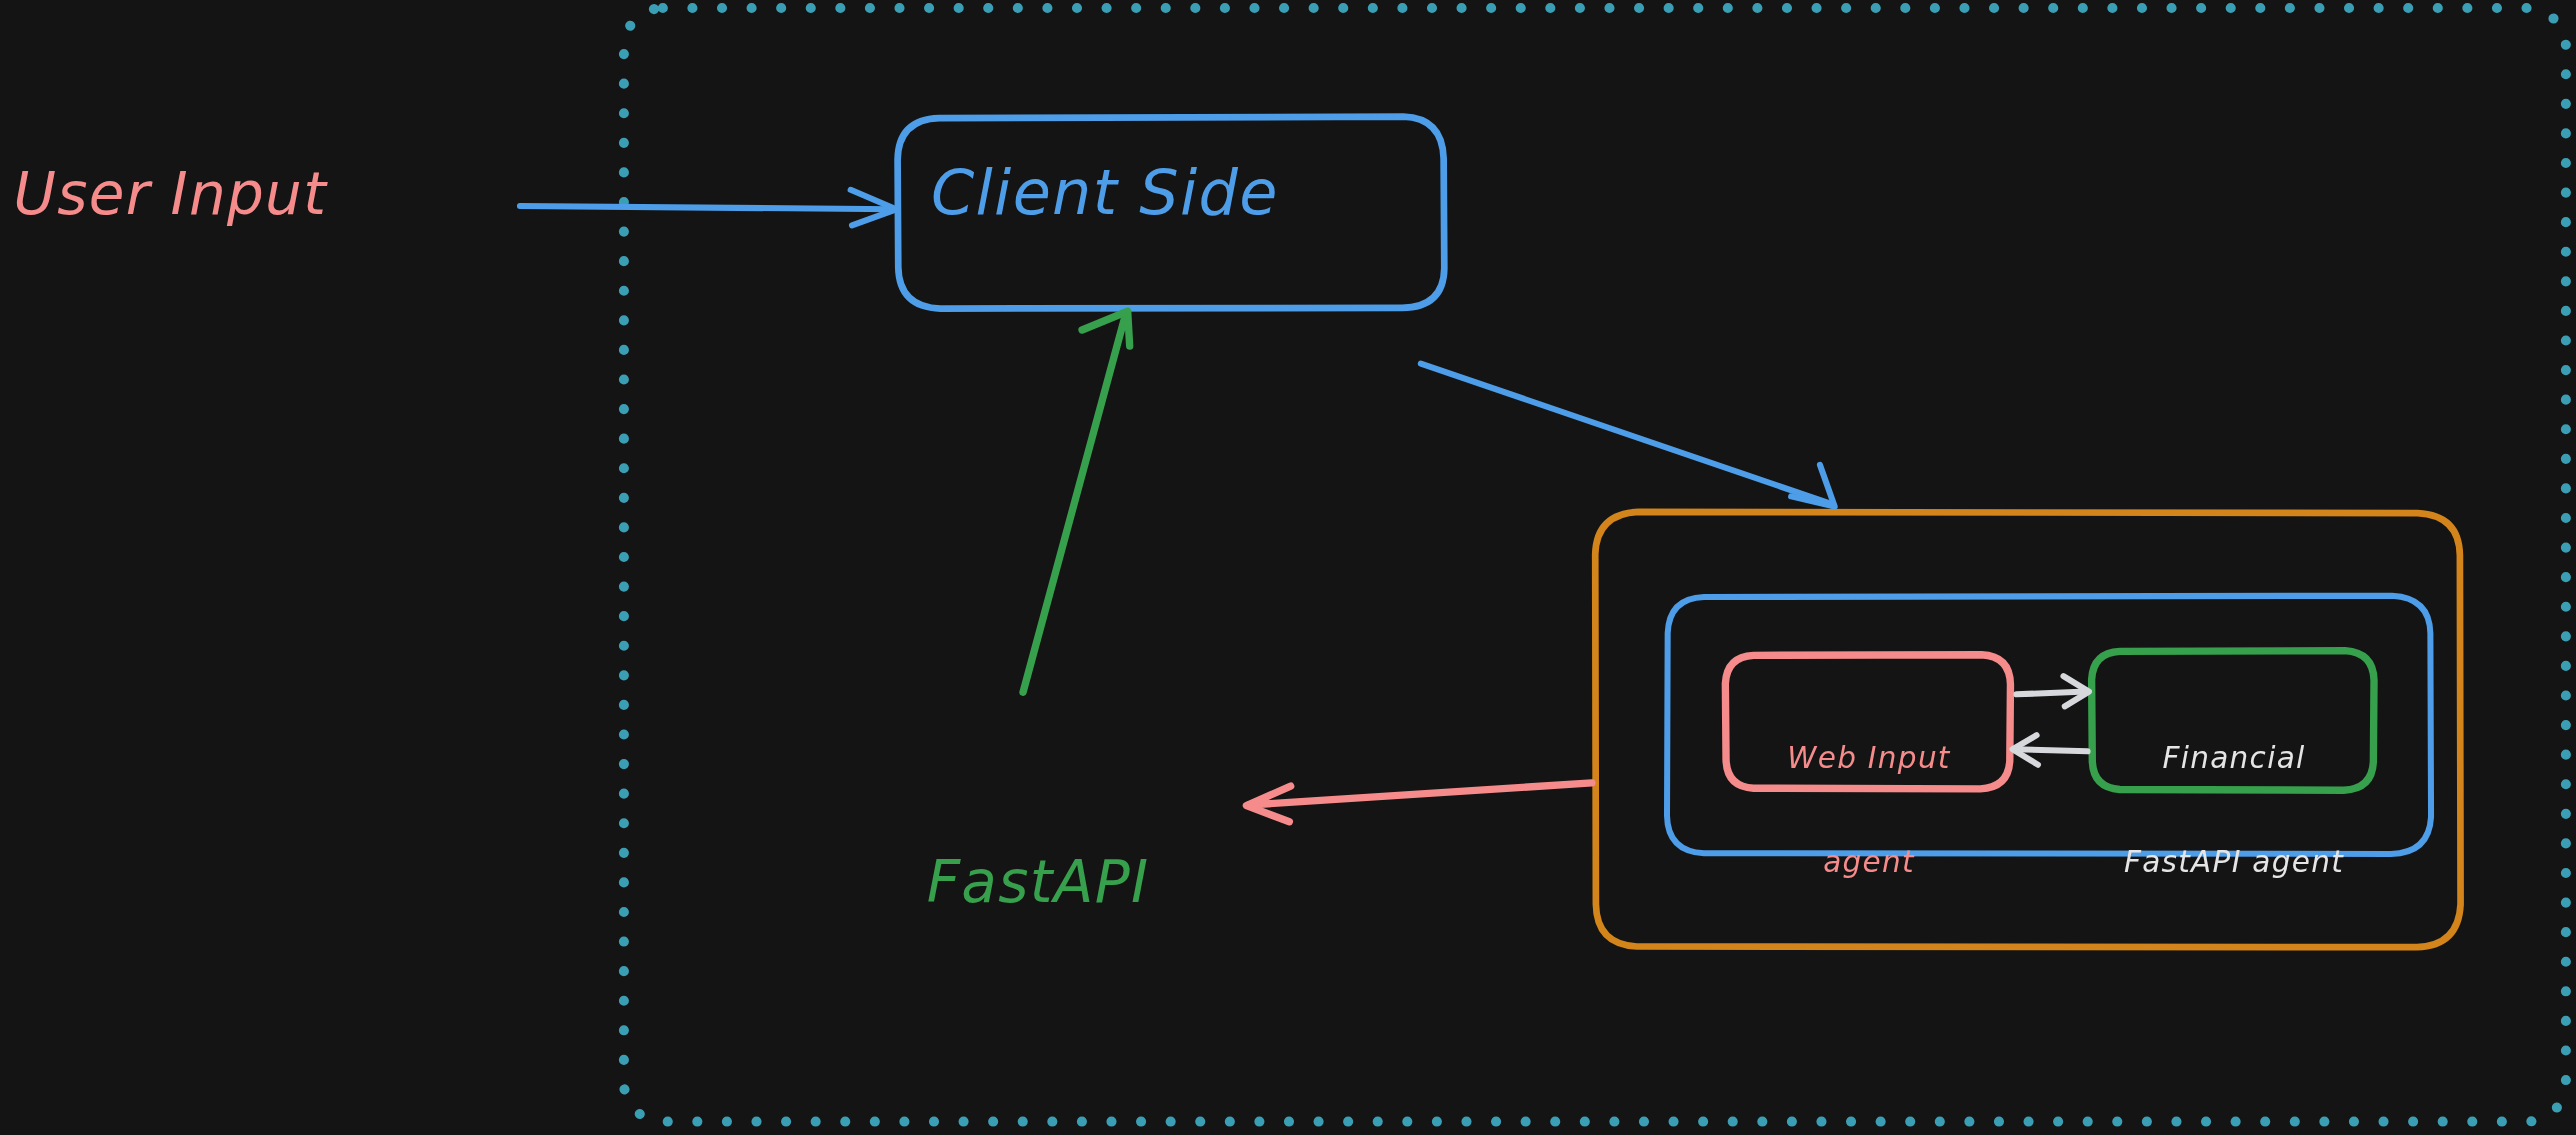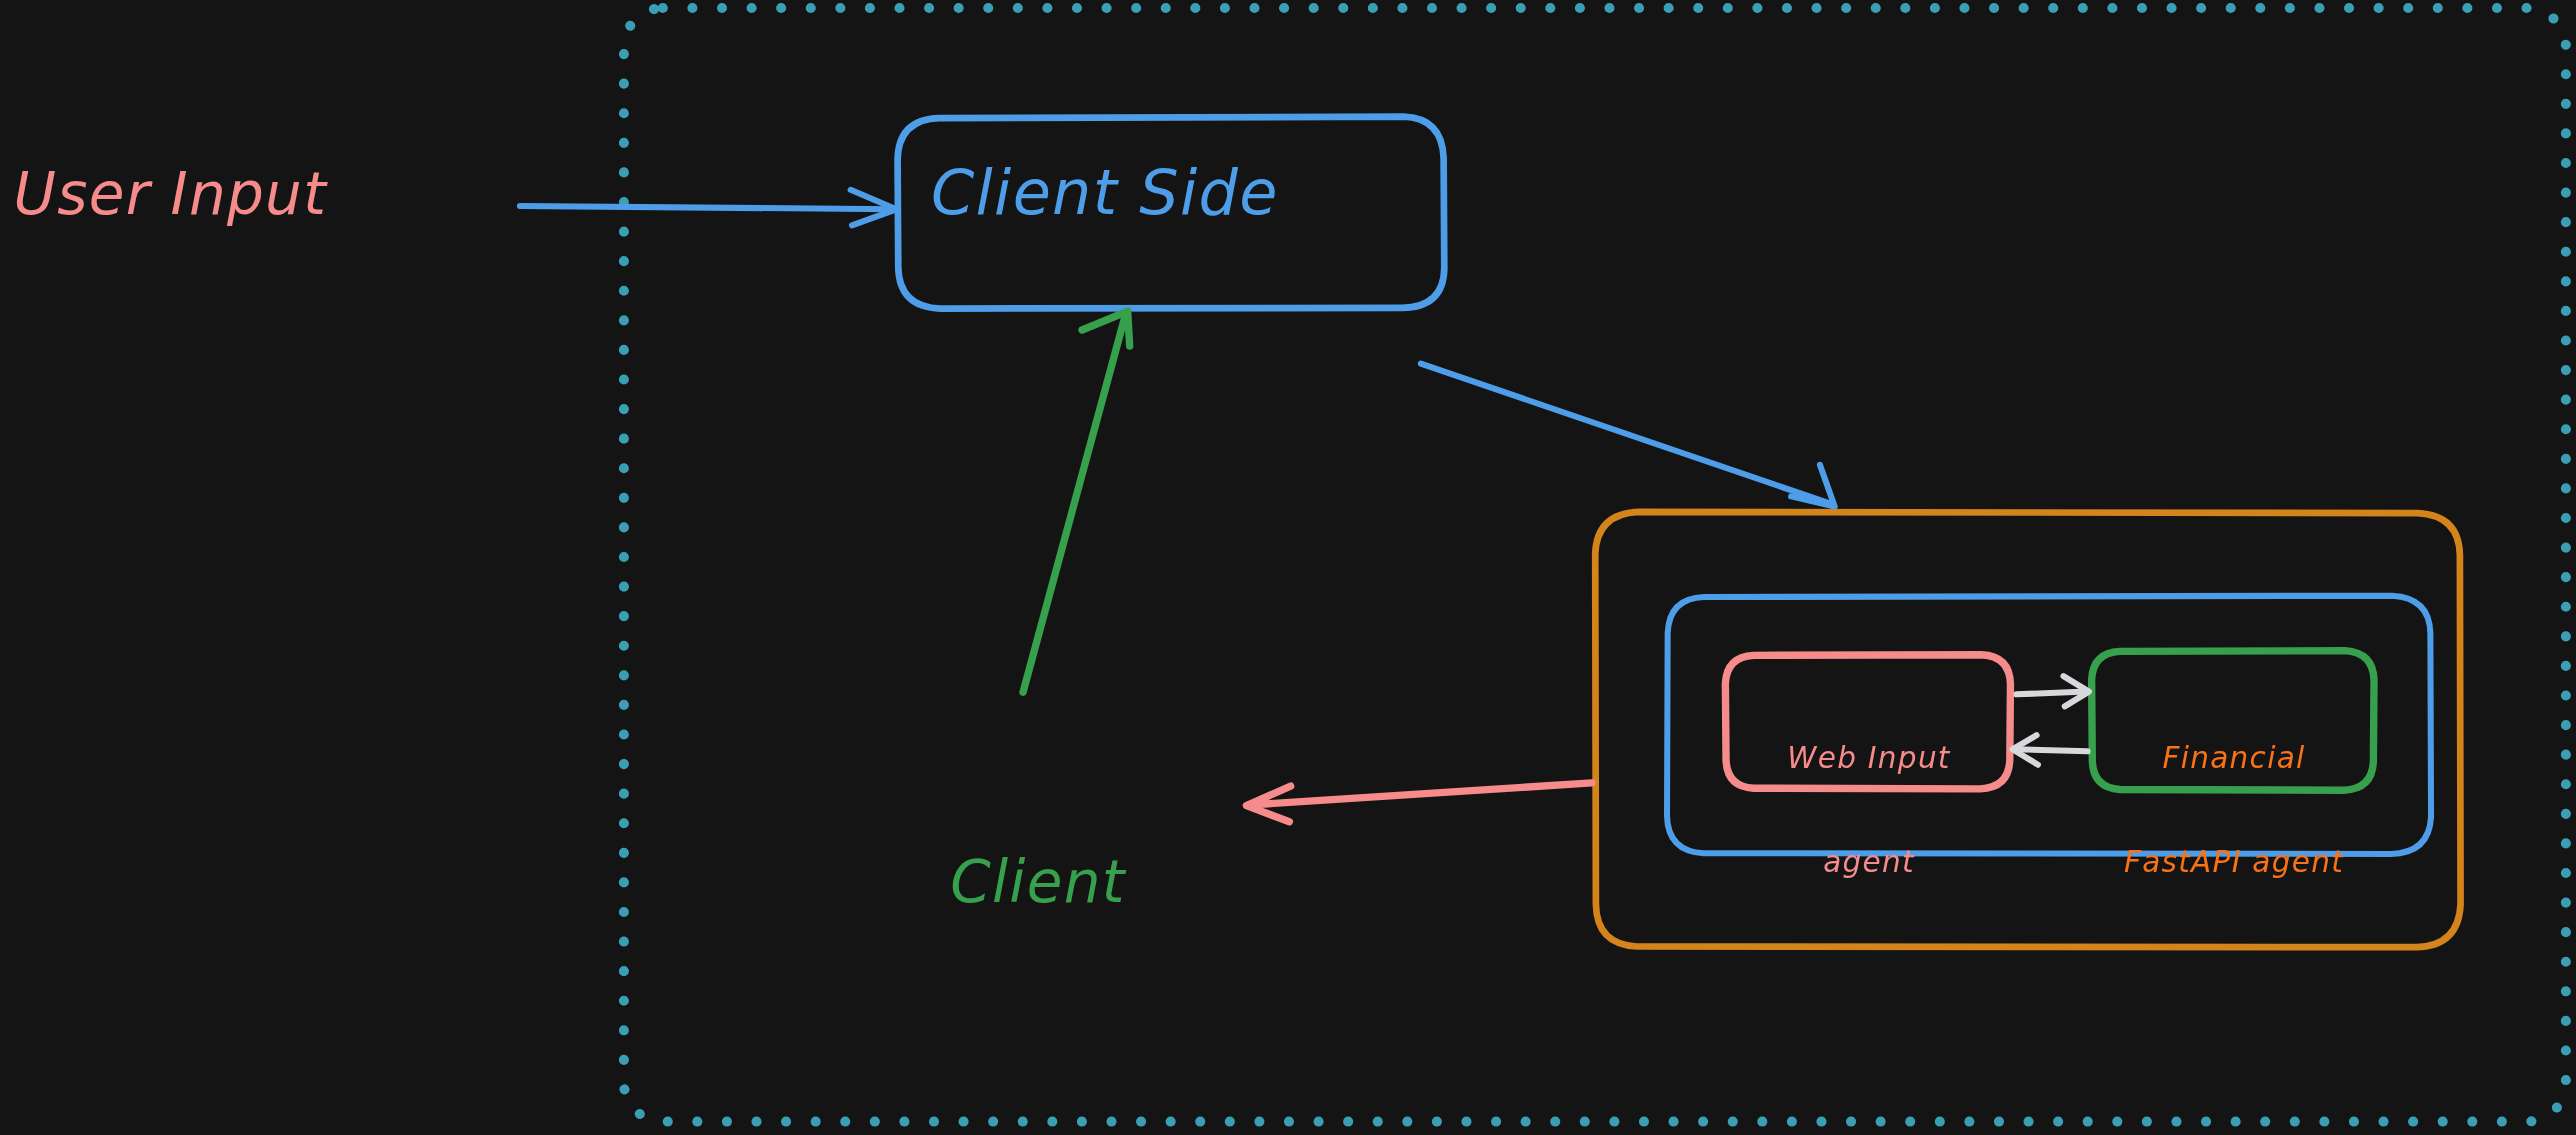--- a/index.html
+++ b/index.html
@@ -65,21 +65,21 @@
     width: 268px;
     font-size: 29.5px;
     color: #f68b8b;
     text-align: center;
   }
   .lbl-financial {
     left: 2093px;
     top: 671px;
     width: 282px;
     font-size: 29.5px;
-    color: #f97316;
+    color: #e5e5e5;
     text-align: center;
   }
 </style>
 </head>
 <body>
 
 <div id="stage">
 
   <svg class="layer" viewBox="0 0 3840 1692" xmlns="http://www.w3.org/2000/svg">
 
@@ -170,21 +170,21 @@
     </g>
 
   </svg>
 
   <div class="lbl lbl-user-input">User Input</div>
 
   <div class="lbl lbl-client-side">Client Side</div>
 
 
   <div class="lbl lbl-fastapi">
-    <div>Client</div>
+    <div>FastAPI</div>
   </div>
 
   <div class="lbl lbl-web-search">
     <div>Web Input</div>
     <div>agent</div>
   </div>
 
   <div class="lbl lbl-financial">
     <div>Financial</div>
     <div>FastAPI agent</div>

